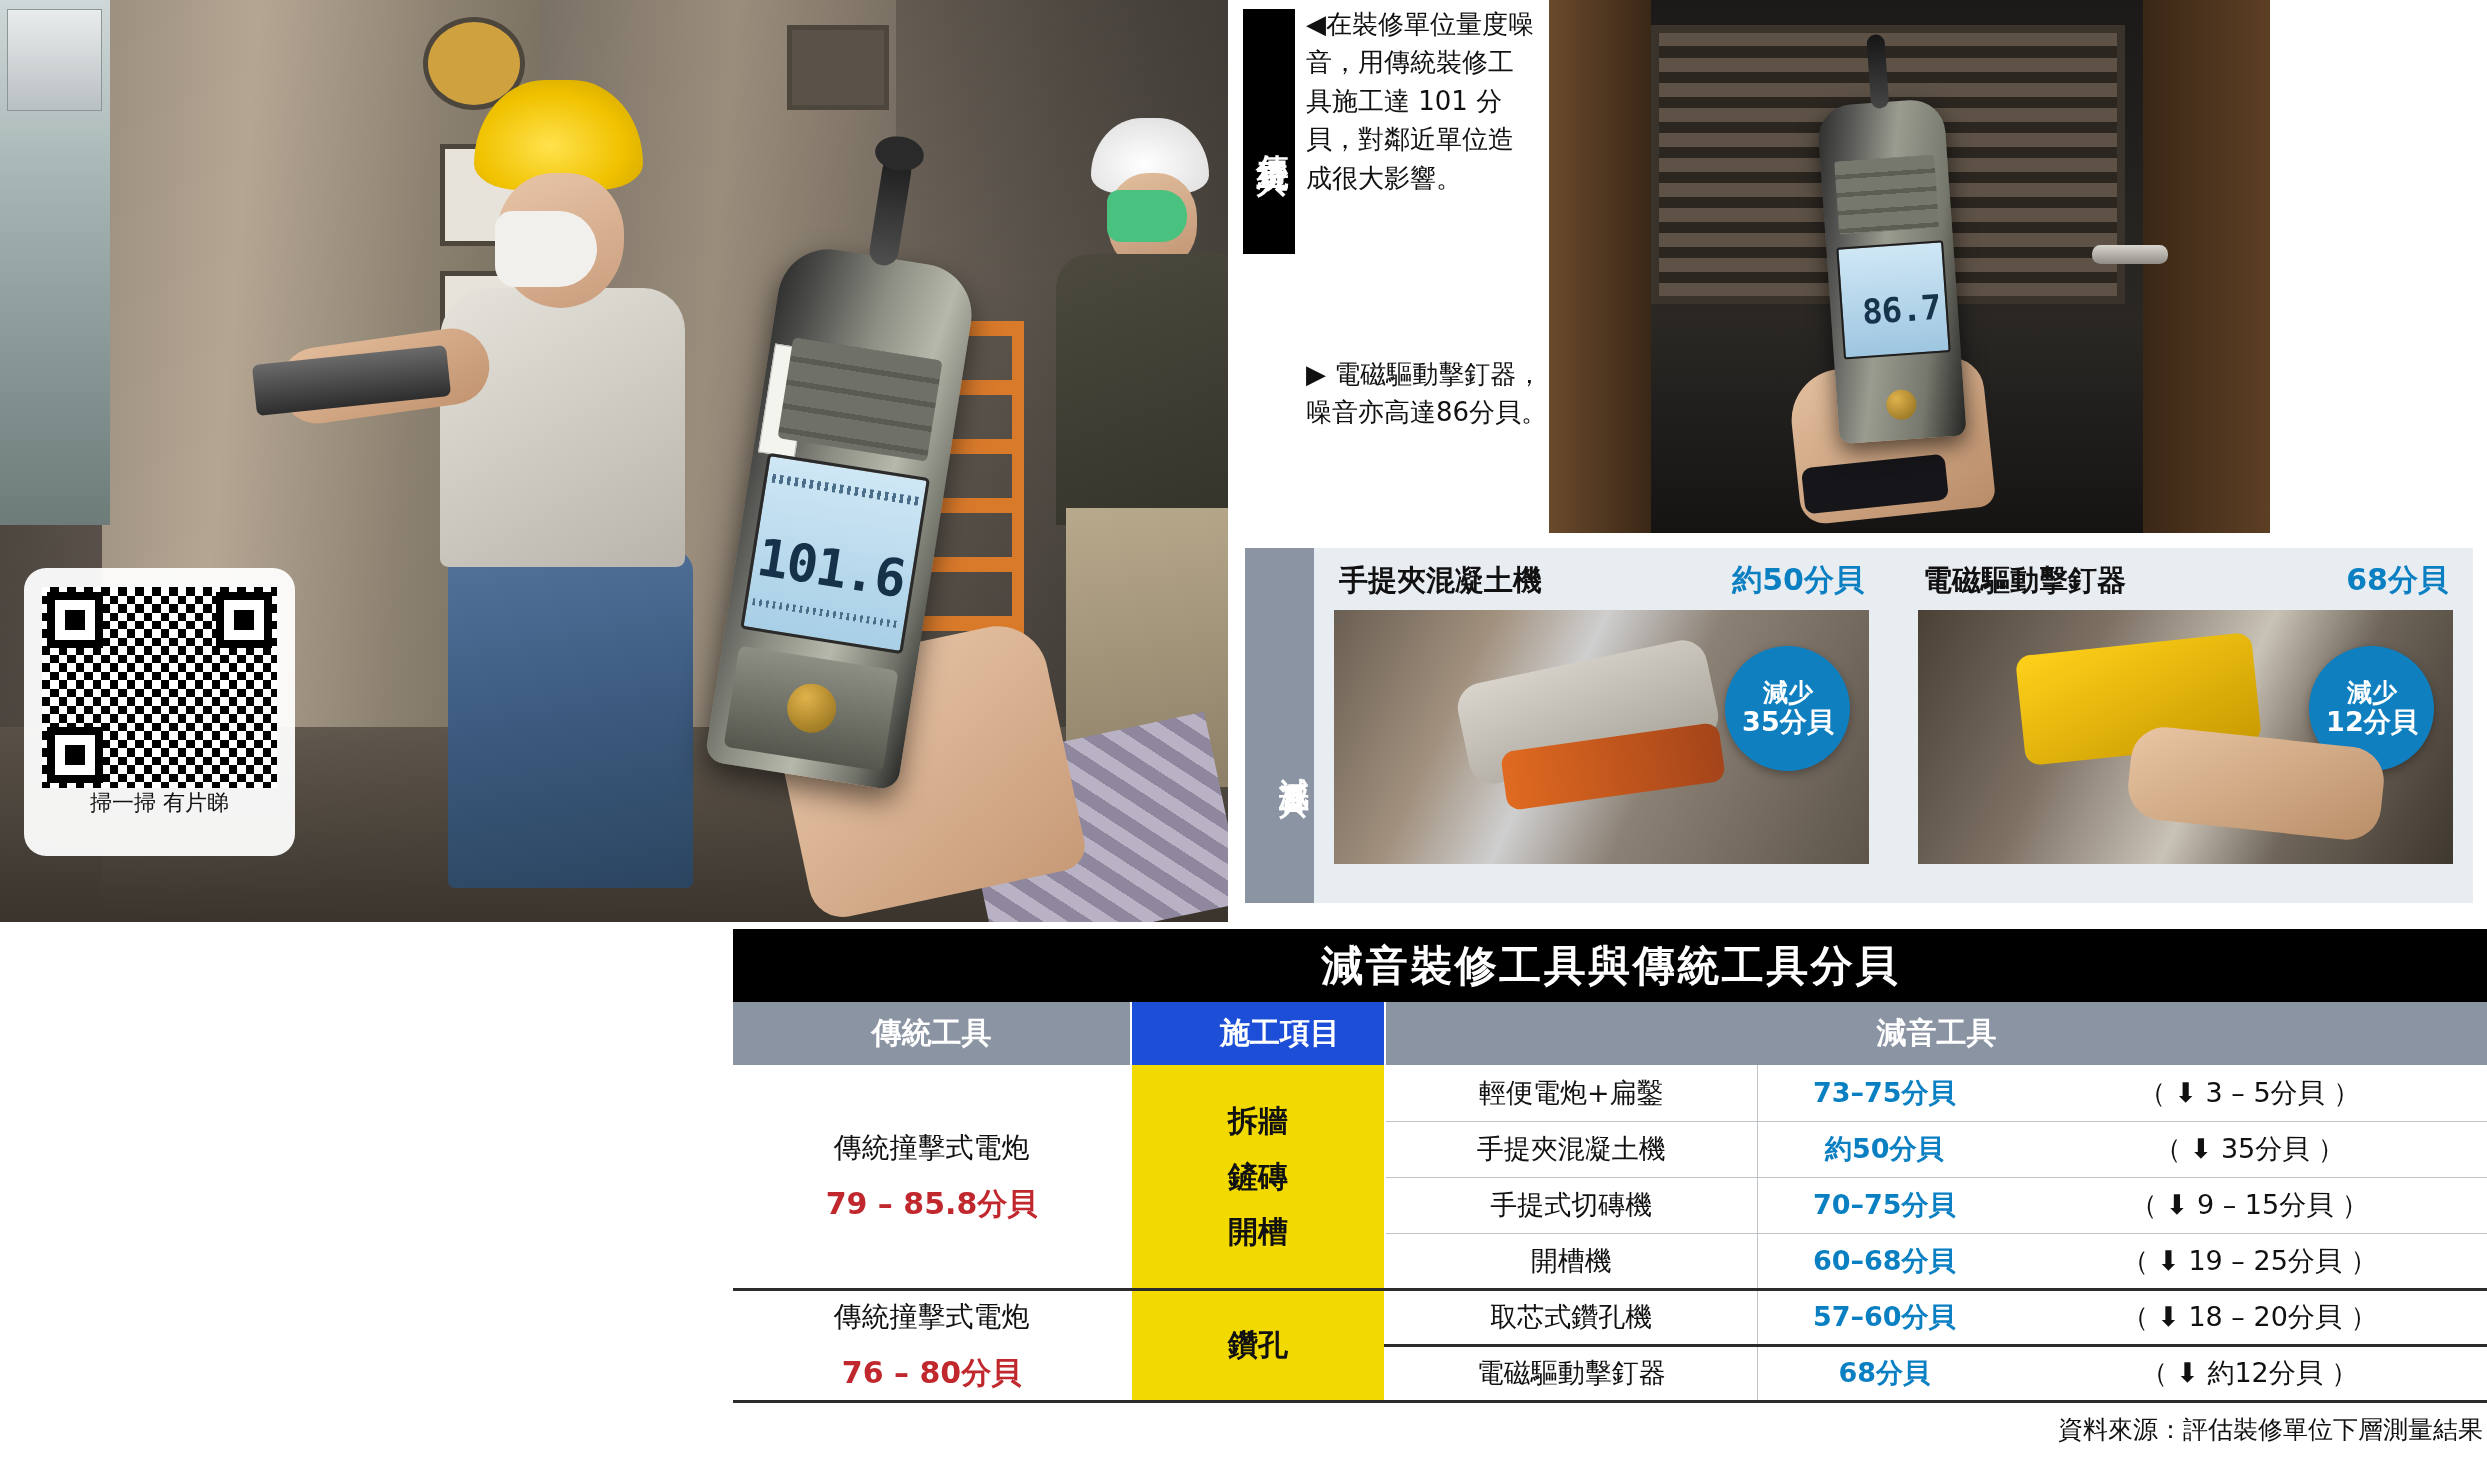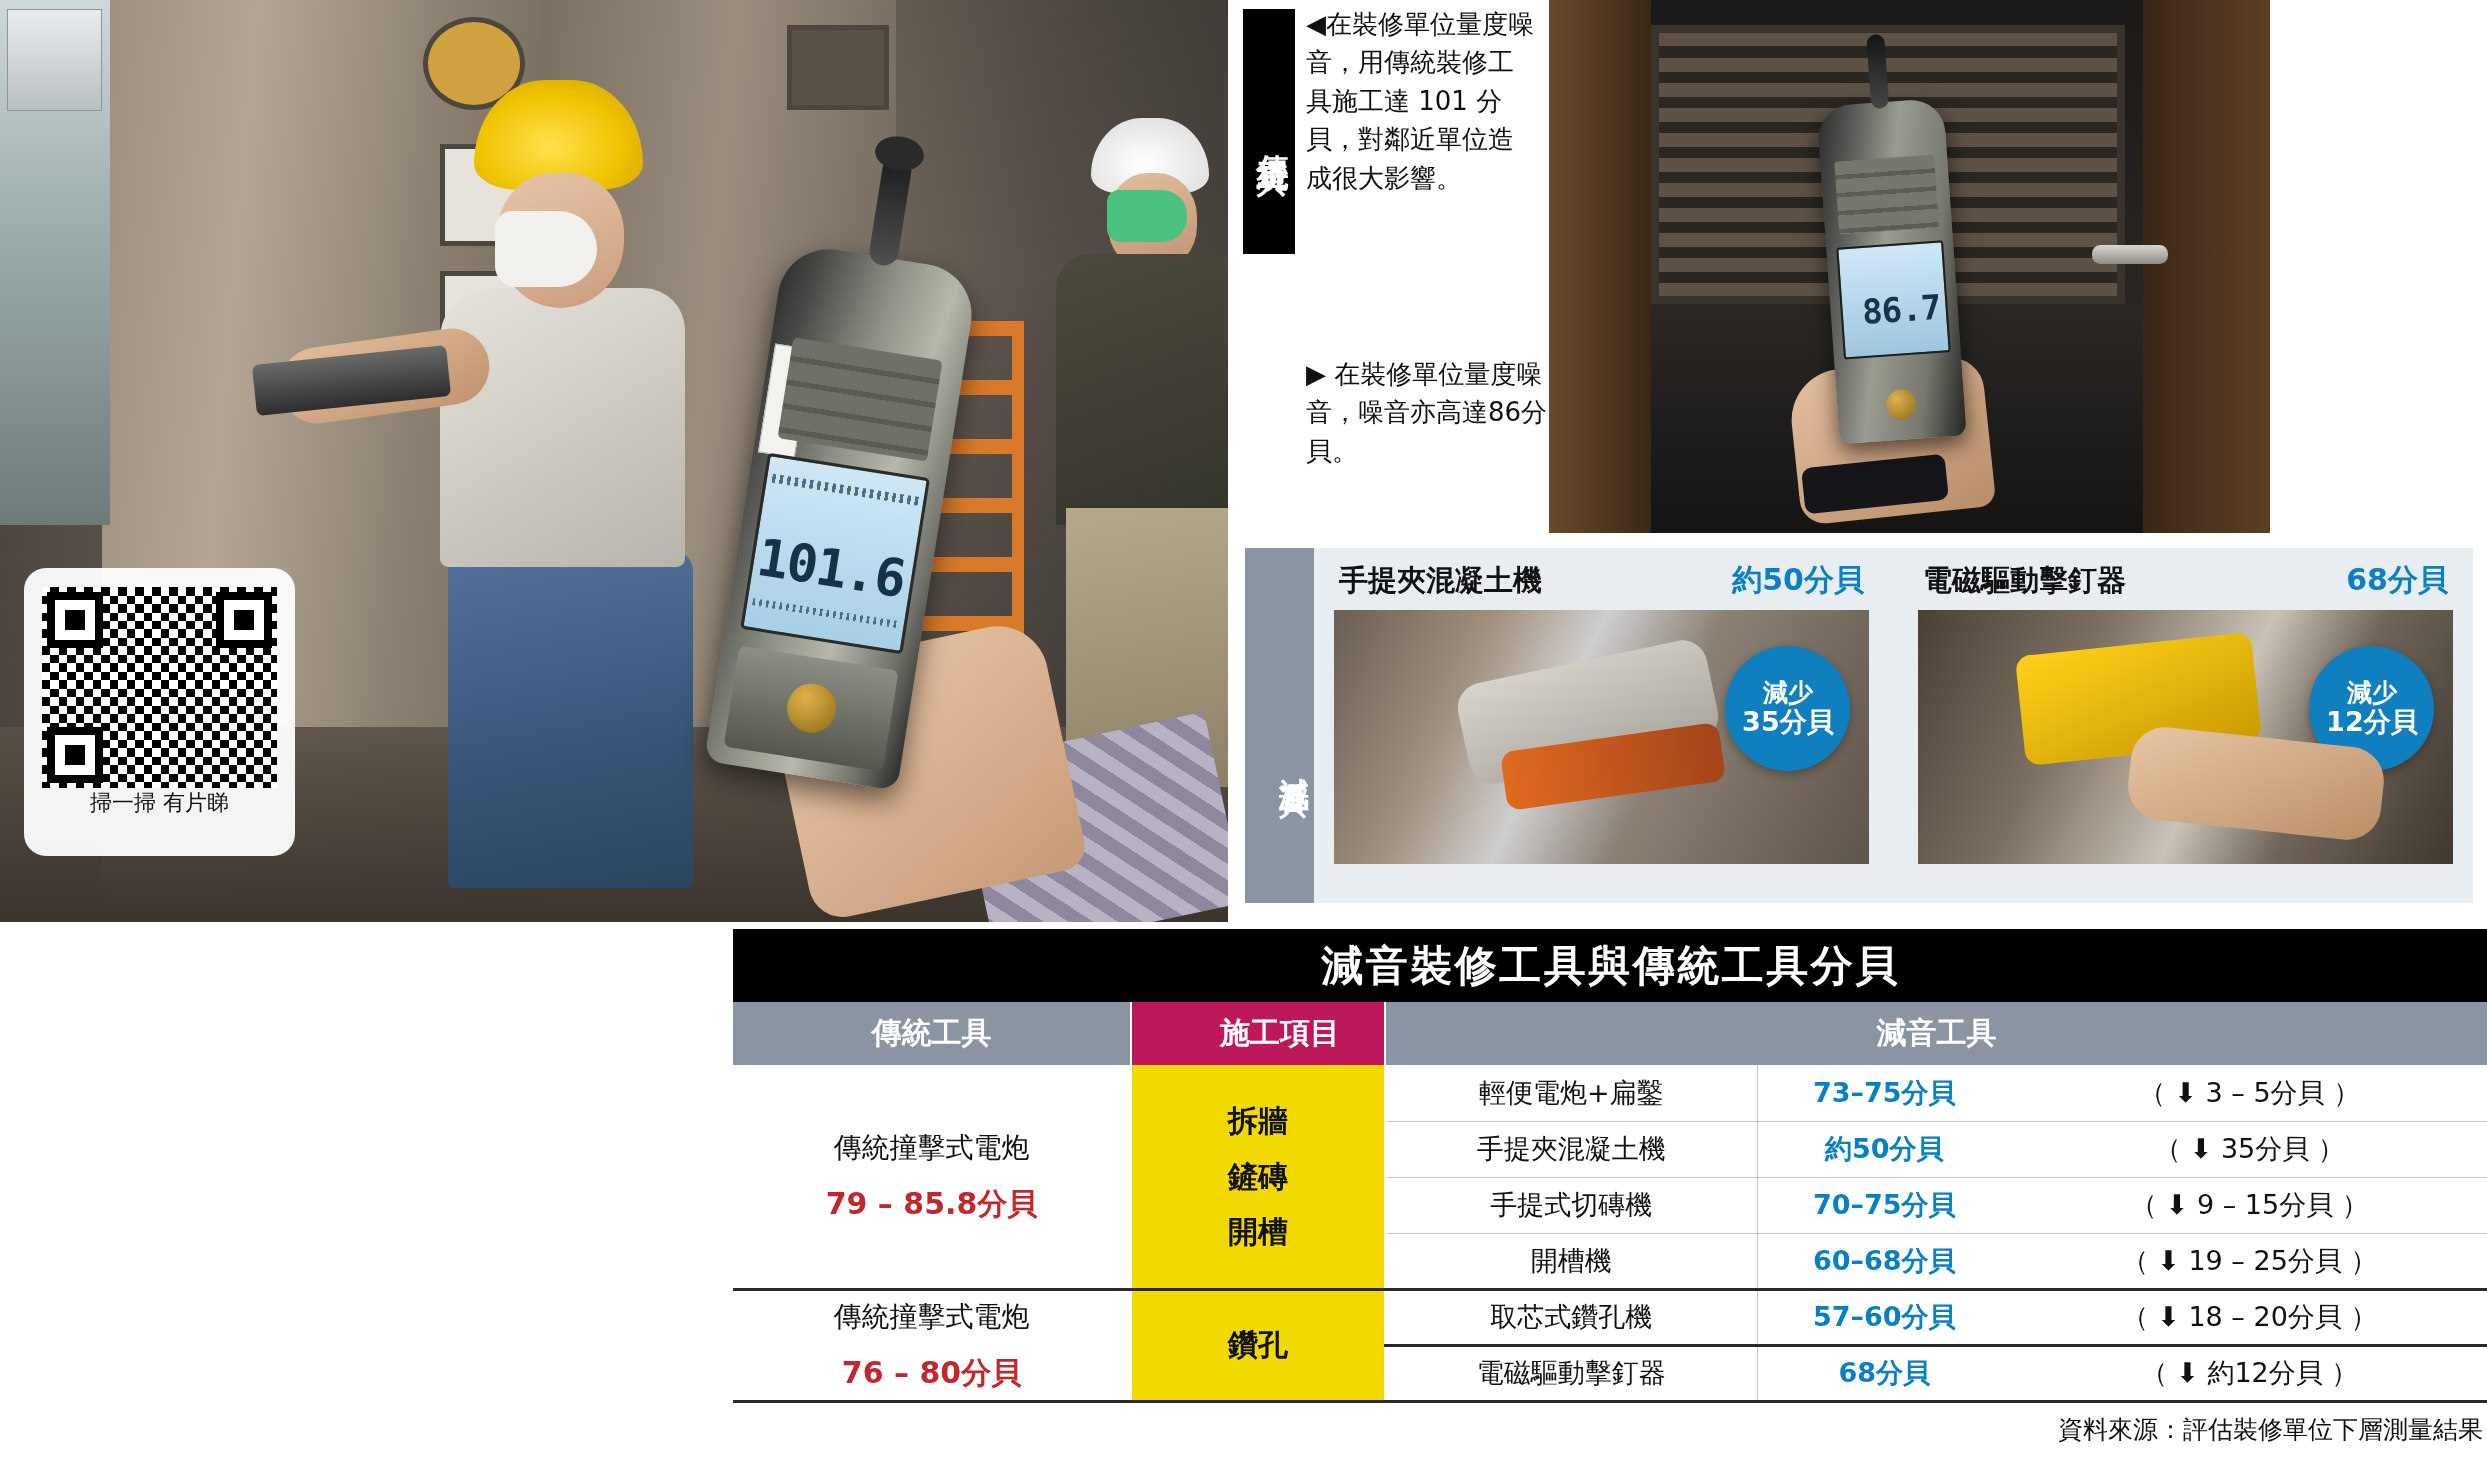--- a/index.html
+++ b/index.html
@@ -394,21 +394,21 @@
     display: flex; align-items: center; justify-content: center;
     font-size: 42px; font-weight: bold; letter-spacing: 2.5px;
     font-family: "DejaVu Sans", sans-serif;
   }
   table { border-collapse: collapse; width: 100%; table-layout: fixed; }
   th {
     background: #8b94a3; color: #fff; font-size: 30px; font-weight: bold;
     height: 63px; font-family: "DejaVu Sans", sans-serif;
     border-right: 2.5px solid #fff;
   }
-  th.mid { background: #be185d; padding-left: 44px; }
+  th.mid { background: #1d4ed8; padding-left: 44px; }
   td {
     border-bottom: 1.7px solid #bfc4cb;
     height: 56px; font-size: 27px; text-align: center;
     font-family: "DejaVu Sans", sans-serif; color: #111;
     background: #fff;
   }
   td.trad {
     border-right: 2.5px solid #fff; border-bottom: 3.4px solid #2b2b2b;
     font-size: 28px; line-height: 1.5;
   }
@@ -478,21 +478,21 @@
         <div class="qr-finder qr-f-tr"></div>
         <div class="qr-finder qr-f-bl"></div>
       </div>
       <div class="qr-caption">掃一掃 有片睇</div>
     </div>
   </div>
 
   <div class="right-col">
     <div class="vtab vtab-trad">傳統工具</div>
     <div class="cap-block">◀在裝修單位量度噪音，用傳統裝修工具施工達 101 分貝，對鄰近單位造成很大影響。</div>
-    <div class="cap-block2">▶ 在裝修單位量度噪音，噪音亦高達86分貝。</div>
+    <div class="cap-block2">▶ 電磁驅動擊釘器，噪音亦高達86分貝。</div>
 
     <div class="photo-meter-dark">
       <div class="pmd-door"></div>
       <div class="pmd-vent"></div>
       <div class="pmd-doorR"></div>
       <div class="pmd-handle"></div>
       <div class="hand-small"></div>
       <div class="watch-small"></div>
       <div class="meter-small">
         <div class="mic2"></div>

